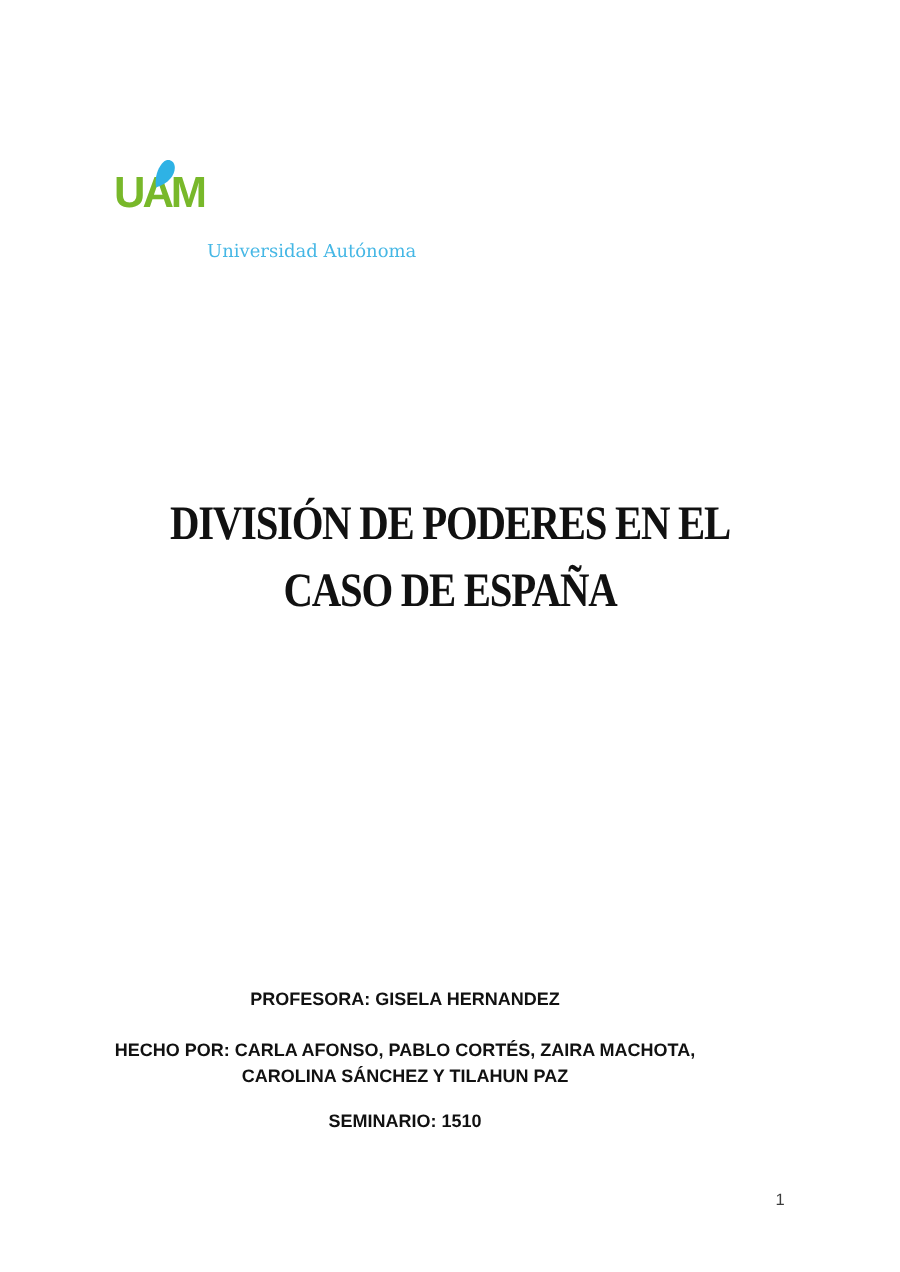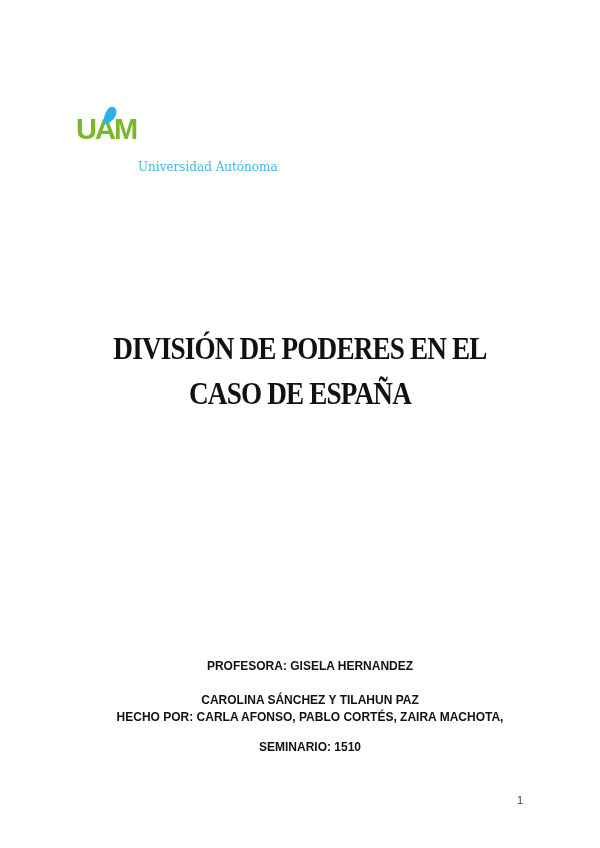--- a/index.html
+++ b/index.html
@@ -75,21 +75,20 @@
   .credit {
     position: absolute;
     left: 0;
     width: 540px;
     text-align: center;
     font-family: "Liberation Sans", sans-serif;
     font-weight: bold;
     font-size: 12px;
     line-height: 17px;
     color: #111111;
-    padding-left: 40px;
   }
   .credit-professor { top: 658px; }
   .credit-authors   { top: 692px; }
   .credit-seminar   { top: 739px; }
 
   
   .page-number {
     position: absolute;
     top: 794px;
     left: 517px;
@@ -115,21 +114,21 @@
   </div>
 
   <div class="doc-title">
     <div>DIVISIÓN DE PODERES EN EL</div>
     <div>CASO DE ESPAÑA</div>
   </div>
 
   <div class="credit credit-professor">PROFESORA: GISELA HERNANDEZ</div>
 
   <div class="credit credit-authors">
+    <div>HECHO POR: CARLA AFONSO, PABLO CORTÉS, ZAIRA MACHOTA,</div>
     <div>CAROLINA SÁNCHEZ Y TILAHUN PAZ</div>
-    <div>HECHO POR: CARLA AFONSO, PABLO CORTÉS, ZAIRA MACHOTA,</div>
   </div>
 
   <div class="credit credit-seminar">SEMINARIO: 1510</div>
 
   <div class="page-number">1</div>
 
 </div>
 
 </body></html>

